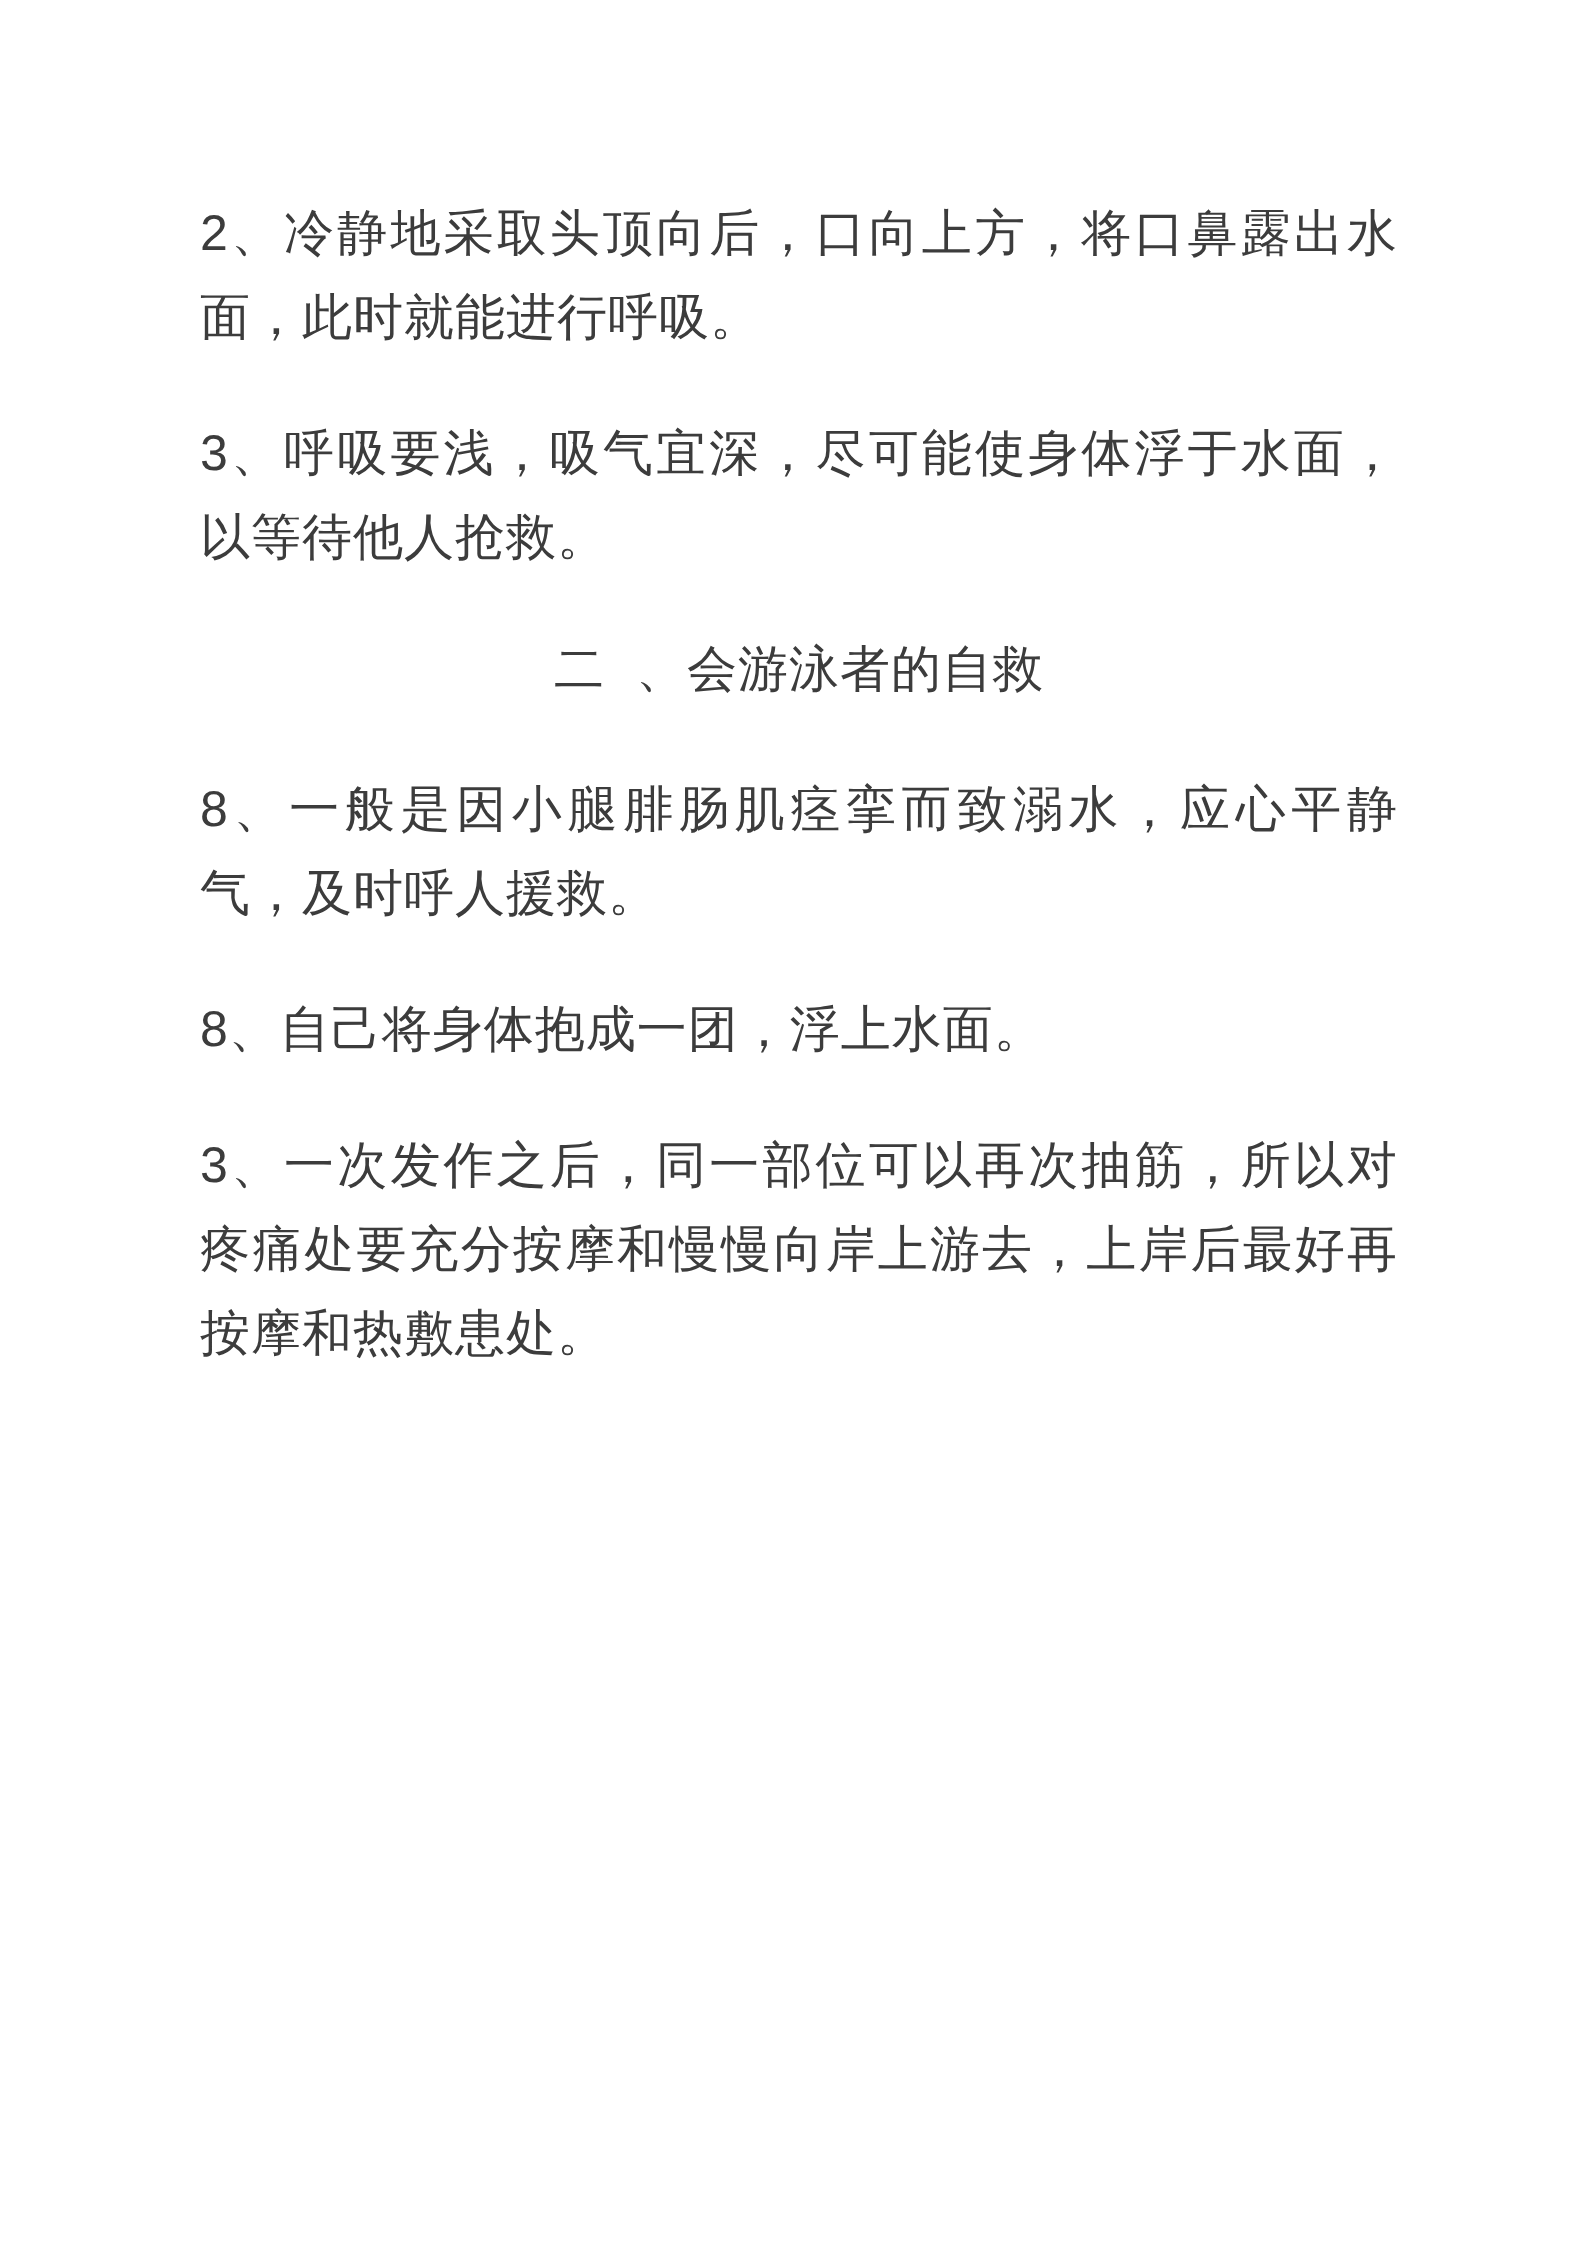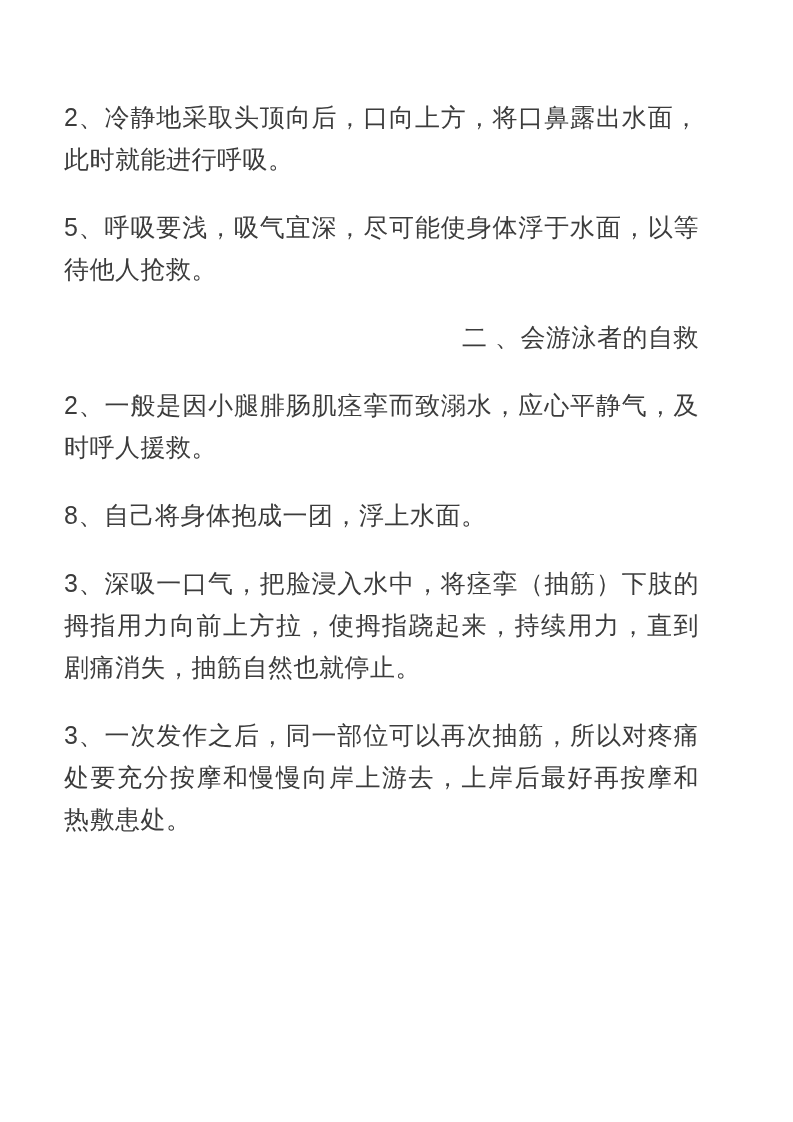--- a/index.html
+++ b/index.html
@@ -11,40 +11,40 @@
     height: 1122px;
     background: #ffffff;
     overflow: hidden;
     font-family: "Liberation Sans", "DejaVu Sans", sans-serif;
   }
   .doc-page {
     box-sizing: border-box;
     width: 793px;
     height: 1122px;
     background: #ffffff;
-    padding: 96px 94px 0 64px;
+    padding: 96px 94px 0 100px;
   }
   .doc-page p {
     margin: 0 0 26px 0;
     font-size: 25px;
     line-height: 42px;
     letter-spacing: 0.5px;
     color: #3c3c3c;
     text-align: justify;
     text-justify: inter-ideograph;
     word-break: break-all;
   }
   .doc-page p.heading {
-    text-align: right;
+    text-align: center;
+    font-family: Liberation Mono, monospace;
   }
 </style>
 </head>
 <body>
 
 <div class="doc-page">
   <p>2、冷静地采取头顶向后，口向上方，将口鼻露出水面，此时就能进行呼吸。</p>
-  <p>5、呼吸要浅，吸气宜深，尽可能使身体浮于水面，以等待他人抢救。</p>
+  <p>3、呼吸要浅，吸气宜深，尽可能使身体浮于水面，以等待他人抢救。</p>
   <p class="heading">二 、会游泳者的自救</p>
-  <p>2、一般是因小腿腓肠肌痉挛而致溺水，应心平静气，及时呼人援救。</p>
+  <p>8、一般是因小腿腓肠肌痉挛而致溺水，应心平静气，及时呼人援救。</p>
   <p>8、自己将身体抱成一团，浮上水面。</p>
-  <p>3、深吸一口气，把脸浸入水中，将痉挛（抽筋）下肢的拇指用力向前上方拉，使拇指跷起来，持续用力，直到剧痛消失，抽筋自然也就停止。</p>
   <p>3、一次发作之后，同一部位可以再次抽筋，所以对疼痛处要充分按摩和慢慢向岸上游去，上岸后最好再按摩和热敷患处。</p>
 </div>
 
 </body></html>

